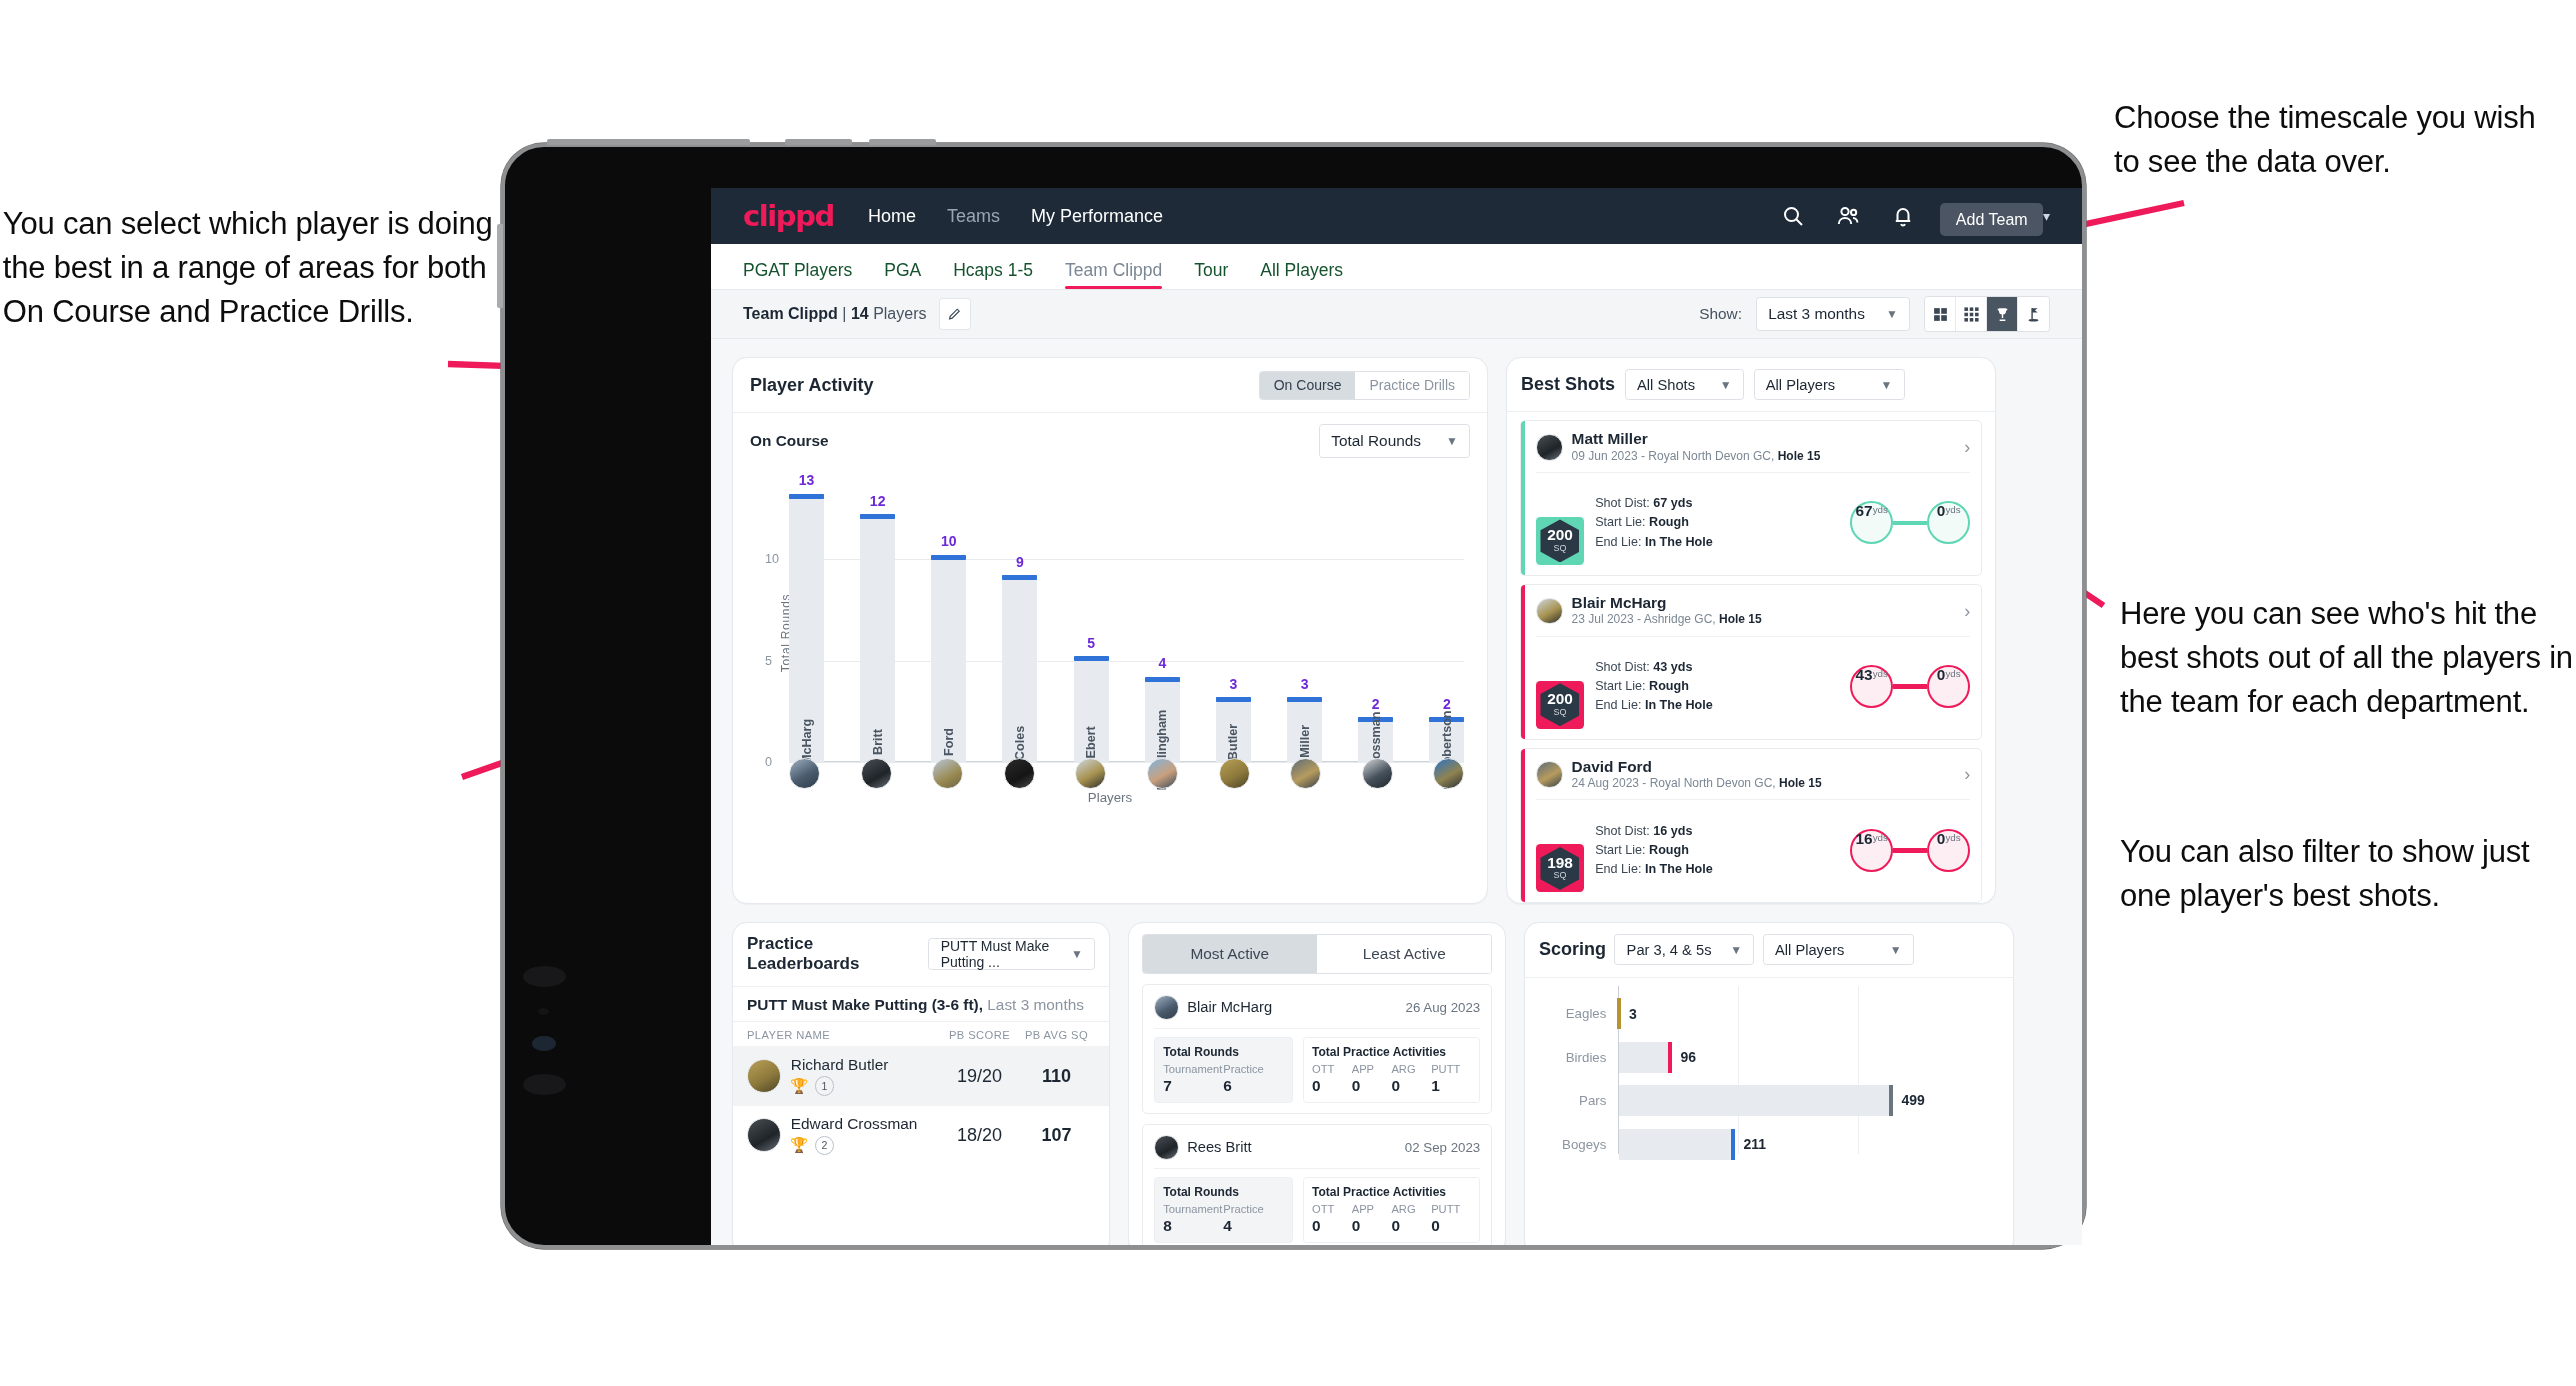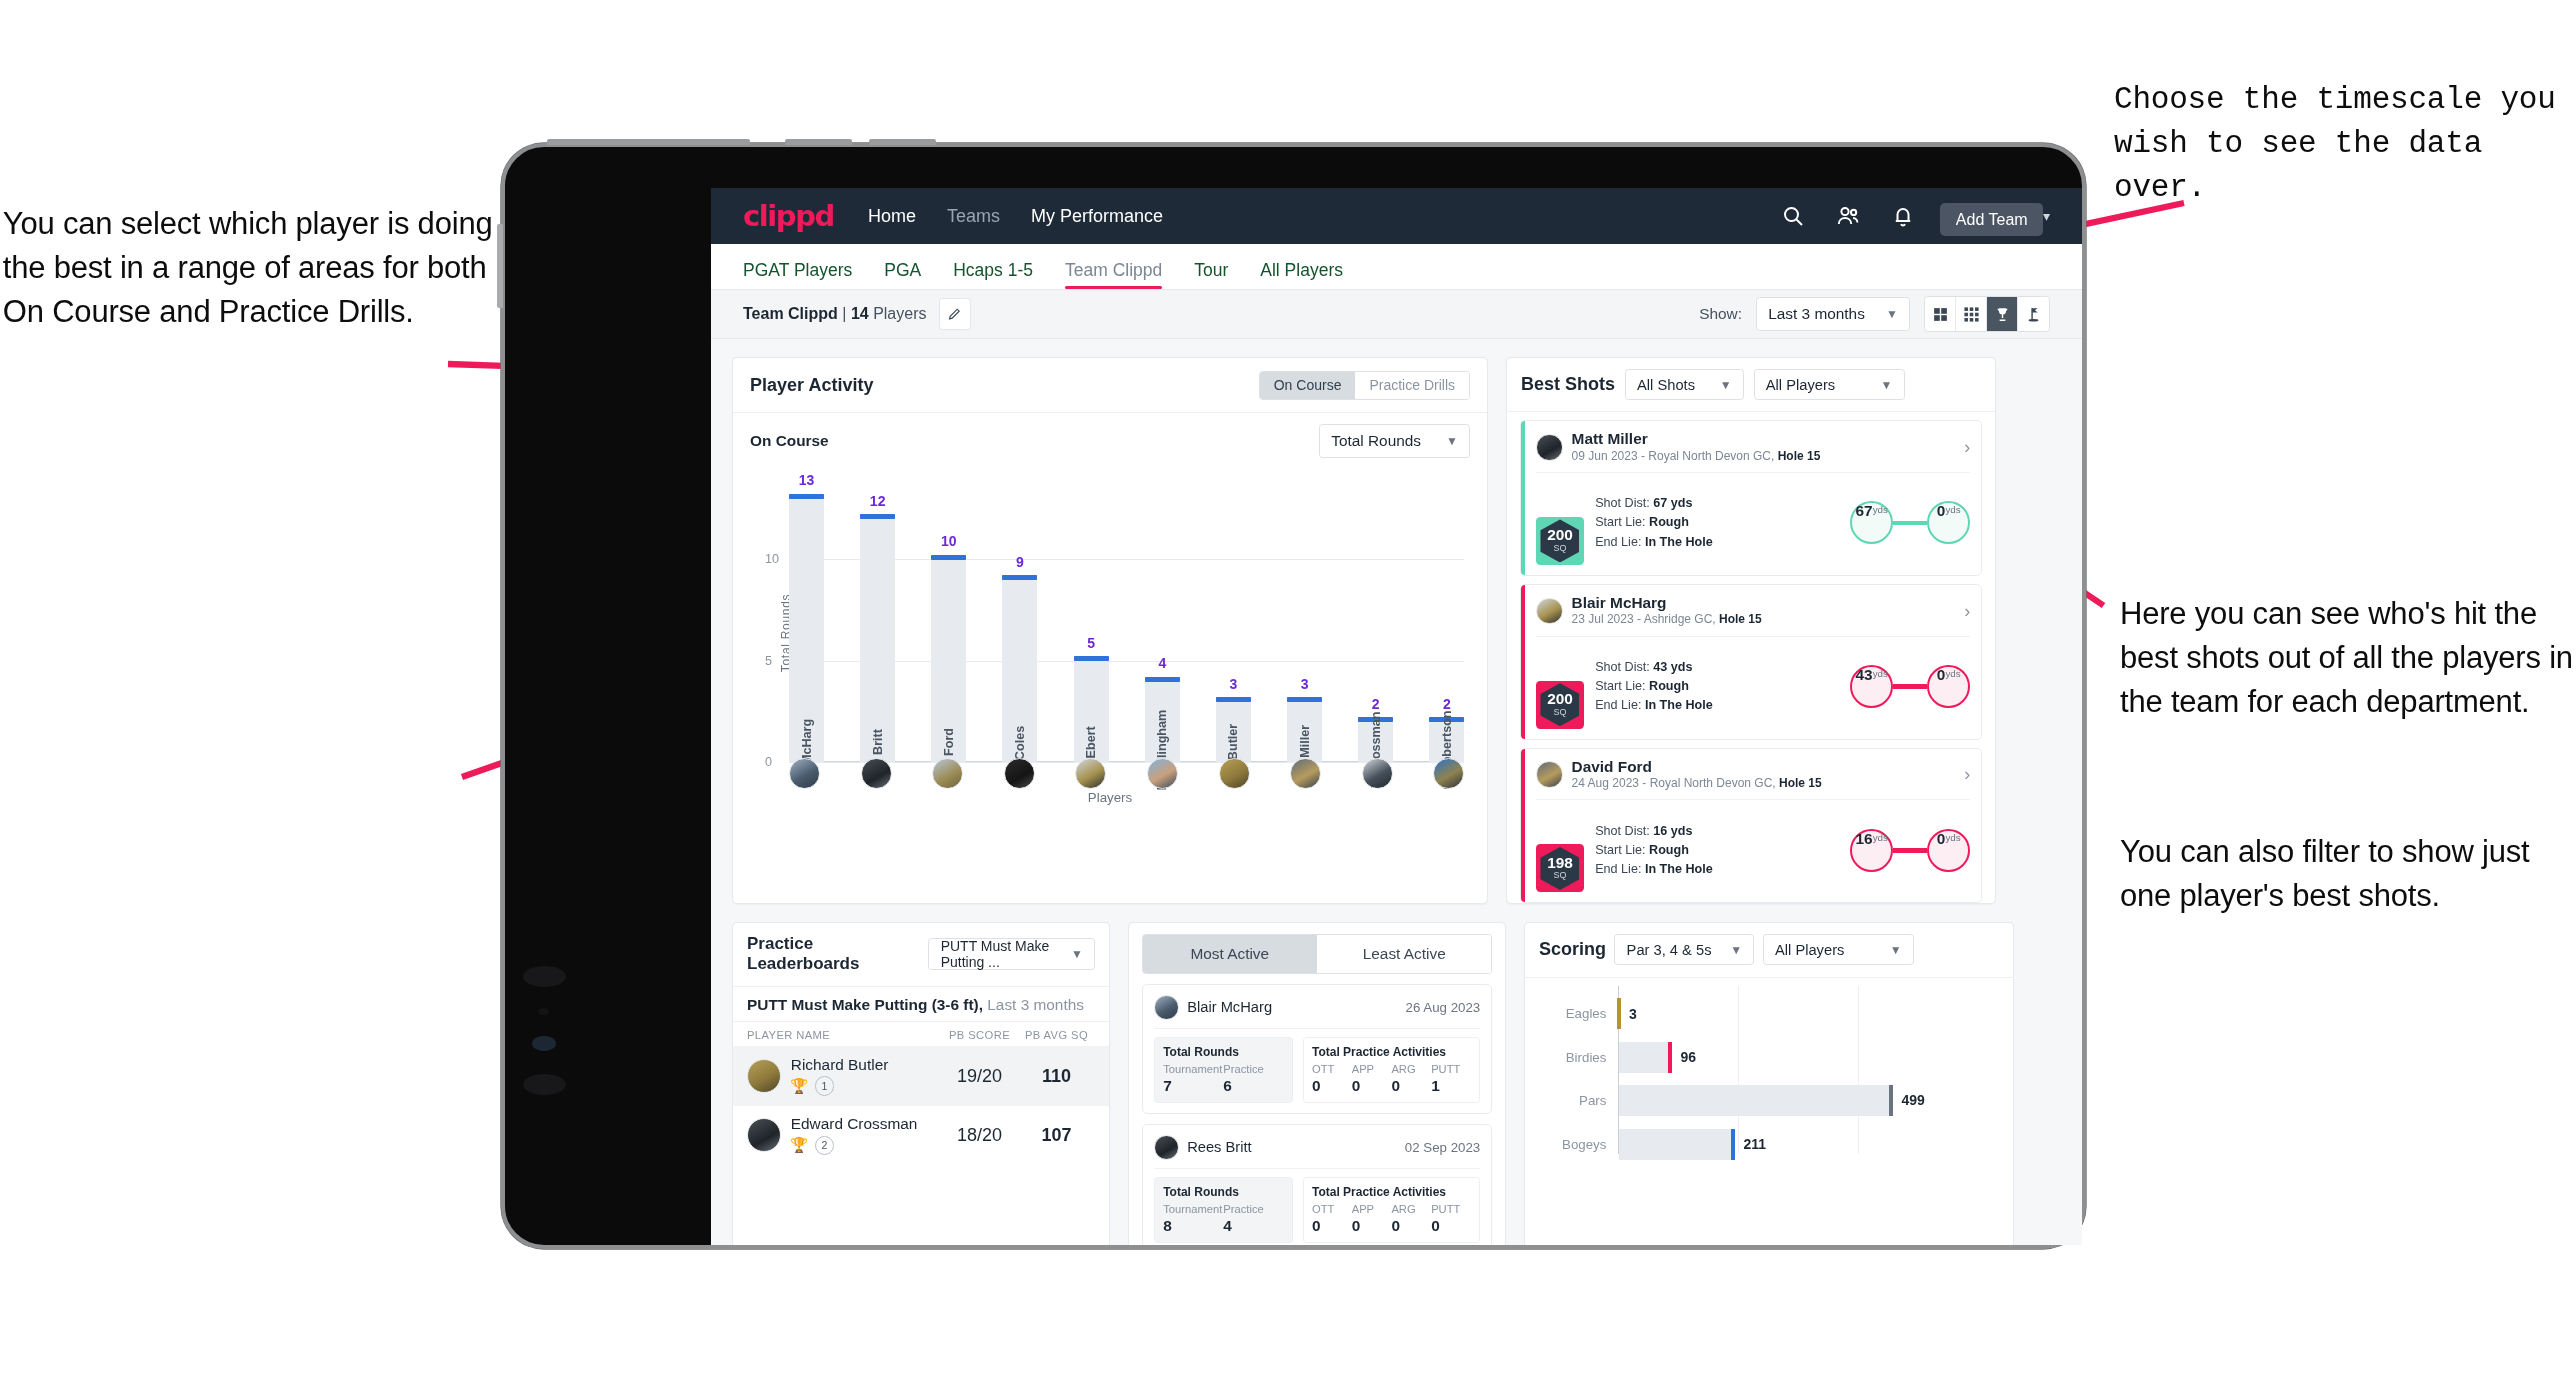--- a/index.html
+++ b/index.html
@@ -2,21 +2,21 @@
 <html style="font-size:11.2px"><head>
 <meta charset="utf-8">
 <style>
   * { box-sizing: border-box; margin:0; padding:0; }
   html,body { width:2576px; height:1386px; background:#ffffff; font-family:"Liberation Sans", sans-serif; overflow:hidden; }
 
   .page { position:relative; width:2576px; height:1386px; background:#fff; }
 
   
   .anno { position:absolute; font-family:"Liberation Sans", sans-serif; font-size:31px; line-height:1.42; color:#0d0d0d; font-weight:400; letter-spacing:-0.2px; }
-  #anno-timescale { left:2114px; top:78px; width:448px;font-family:Liberation Mono, monospace; }
+  #anno-timescale { left:2114px; top:96px; width:448px; }
   #anno-select    { left:2.8px;    top:202px; width:511px; }
   #anno-filter    { left:2.8px;    top:748px; width:483px; }
   #anno-best      { left:2120px; top:592px; width:462px; }
   #anno-best2     { left:2120px; top:830px; width:462px; }
 
   
   .arrow { position:absolute; overflow:visible; pointer-events:none; }
 
   
   .tablet { position:absolute; left:501px; top:143px; width:1585px; height:1106px;
@@ -69,21 +69,21 @@
   .sel-show { width:154px; }
   .viewtoggle { display:flex; border:0.7px solid #dde1e6; border-radius:3.5px; overflow:hidden; background:#fff; }
   .vt { width:31px; height:34px; display:flex; align-items:center; justify-content:center; border-right:0.7px solid #e6e9ed; }
   .vt:last-child { border-right:none; }
   .vt.active { background:#4a5562; }
   .vt svg { width:17px; height:17px; }
 
   
   .content { padding:18px 21px; display:flex; flex-direction:column; gap:18px; }
   .row { display:flex; gap:18px; }
-  .card { background:#fff; border:0.7px solid #e6e9ed; border-radius:5px; box-shadow:0 0.7px 1.4px rgba(0,0,0,.04); }
+  .card { background:#fff; border:0.7px solid #e6e9ed; border-radius:15px; box-shadow:0 0.7px 1.4px rgba(0,0,0,.04); }
   .card-hd { display:flex; align-items:center; padding:12.6px 17px; }
   .card-title { font-size:18px; color:#1c2733; font-weight:600; }
   .hr { height:0.7px; background:#edf0f3; }
 
   
   .pa { width:756px; }
   .segctl { margin-left:auto; display:flex; border:0.7px solid #dde1e6; border-radius:3.5px; overflow:hidden; }
   .seg { padding:5.6px 14px; font-size:14px; color:#8b95a1; background:#fff; }
   .seg.active { background:#d7dce1; color:#32404e; }
   .pa-sub { display:flex; align-items:center; padding:11.2px 17px 2.8px 17px; }

